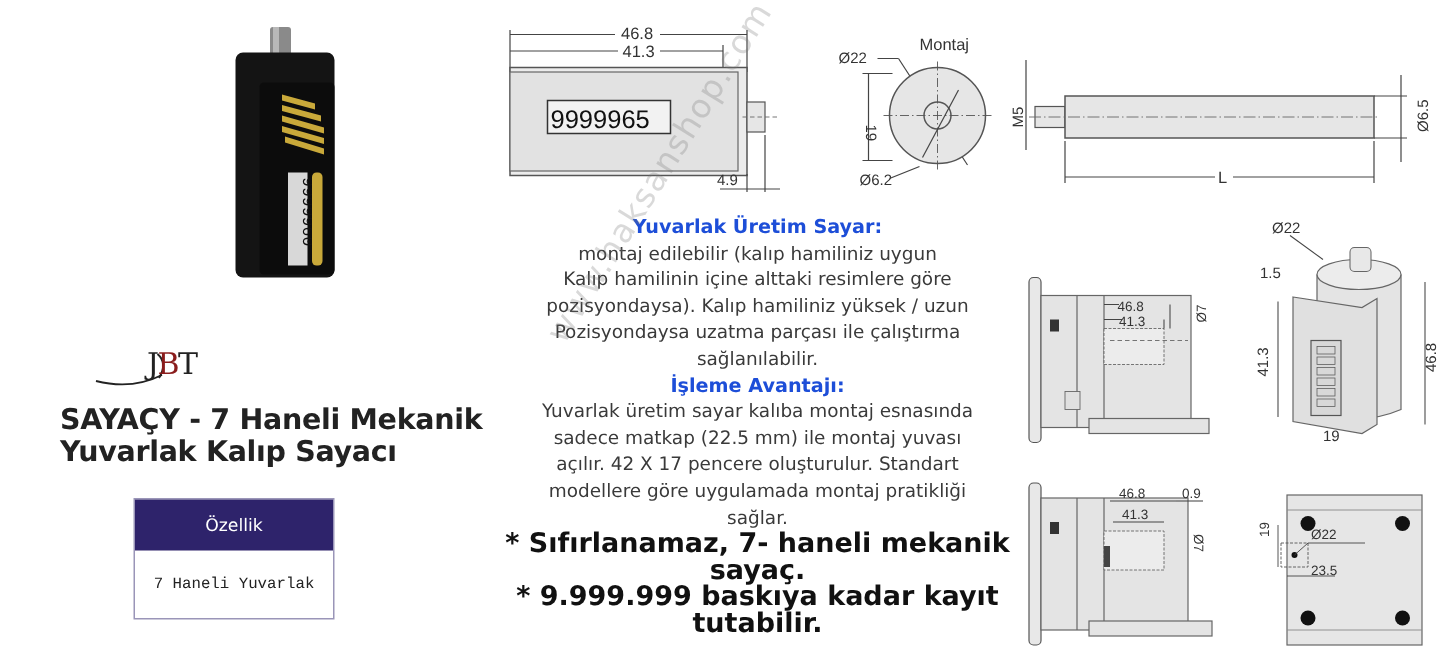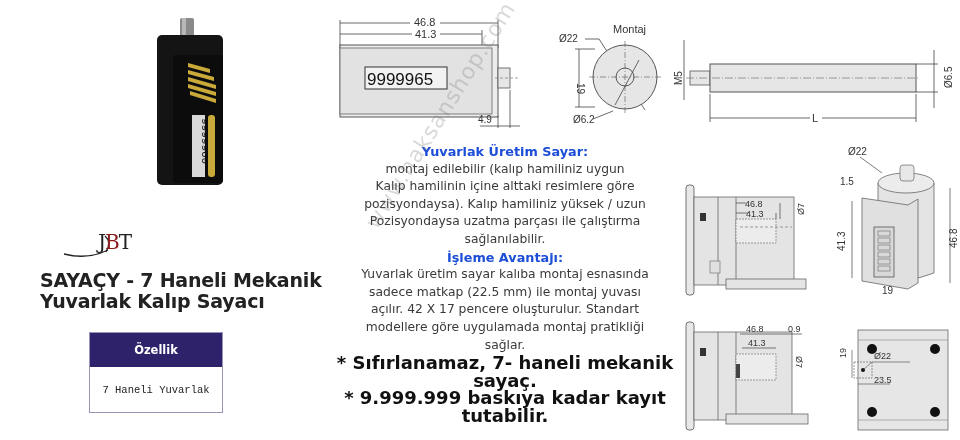--- a/index.html
+++ b/index.html
@@ -11,21 +11,21 @@
   .product-photo { left: 150px; top: 15px; width: 78px; height: 175px; }
 
   
   .logo { left: 58px; top: 228px; width: 60px; height: 32px; }
   .logo-text { font-family: "DejaVu Serif", serif; font-size: 20px; letter-spacing: -1px; color: #222; position:absolute; left: 4px; top: 2px; margin-left: 36px; }
   .logo-text .b { color: #8a1c1c; }
 
   .title { left: 40px; top: 270px; width: 290px; font-size: 19px; font-weight: bold; line-height: 21px; color: #222; letter-spacing: -0.2px; }
 
   .spec-box { left: 89px; top: 332px; width: 134px; height: 81px; border: 1px solid #9a95b8; }
-  .spec-head { height: 34px; background: #2e236b; color: #fff; font-size: 11.5px; font-weight: bold; display:flex; align-items:center; justify-content:center; }
+  .spec-head { height: 34px; background: #2e236b; color: #fff; font-size: 11.5px; font-weight: normal; display:flex; align-items:center; justify-content:center; }
   .spec-val { height: 45px; display:flex; align-items:center; justify-content:center; font-size: 10.5px; color: #222; font-family: Liberation Mono, monospace; }
 
   
   .desc { left: 335px; top: 143px; width: 340px; text-align: center; font-size: 12.3px; line-height: 17.6px; color: #3a3a3a; }
   .desc .h { font-weight: bold; color: #1d4ed8; font-size: 12.8px; }
   .desc .bullet { font-weight: bold; color: #111; font-size: 18px; }
 
   .watermark { left: 360px; top: 220px; font-size: 22px; color: rgba(120,120,120,0.28); transform: rotate(-58deg); transform-origin: left top; white-space: nowrap; letter-spacing: 1px; font-family: "DejaVu Sans", sans-serif; }
 
   svg text { font-family: "Liberation Sans", sans-serif; fill: #333; }

